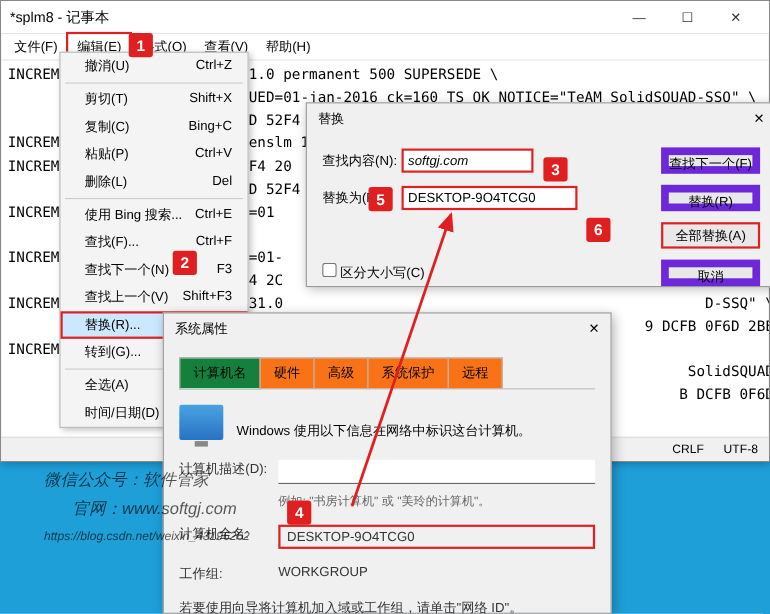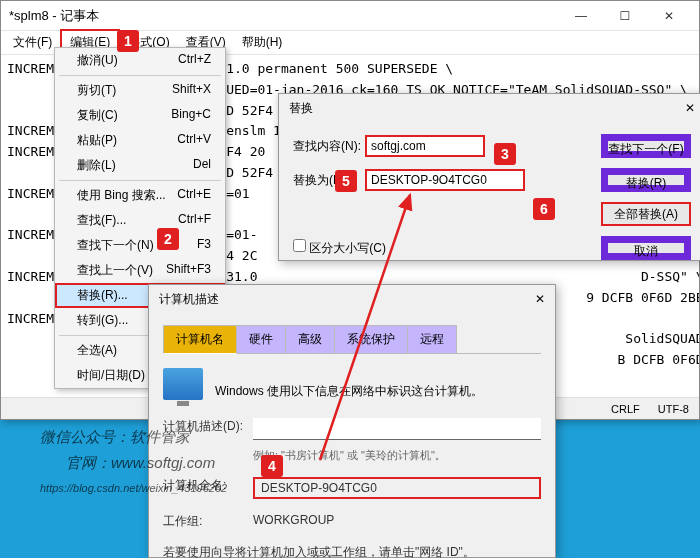--- a/index.html
+++ b/index.html
@@ -21,22 +21,22 @@
 .dialog{position:absolute;background:#f0f0f0;border:1px solid #999;box-shadow:2px 2px 10px rgba(0,0,0,.3)}
 .dlg-title{height:28px;display:flex;align-items:center;justify-content:space-between;padding:0 10px;font-size:12px}
 .dlg-body{padding:12px 14px}
 .row{display:flex;align-items:center;margin-bottom:10px}
 .lbl{width:72px}
 .inp{height:22px;border:1px solid #888;padding:0 4px;background:#fff;font-size:12px}
 .btn{height:24px;width:90px;border:7px solid #6d28d9;background:#e8e8e8;font-size:12px;margin-left:6px}
 .redbox{border:2px solid #e02020 !important}
 .badge{position:absolute;width:22px;height:22px;border-radius:3px;background:#e02020;color:#fff;display:flex;align-items:center;justify-content:center;font-weight:bold;font-size:14px}
 .tabs{display:flex;border-bottom:1px solid #bbb;margin-bottom:14px}
-.tab{padding:5px 12px;border:1px solid #bbb;border-bottom:none;background:#c4b5fd;margin-right:-1px;font-size:12px}
-.tab.active{background:#eab308;border-bottom:1px solid #fff;margin-bottom:-1px}
+.tab{padding:5px 12px;border:1px solid #bbb;border-bottom:none;background:#f97316;margin-right:-1px;font-size:12px}
+.tab.active{background:#15803d;border-bottom:1px solid #fff;margin-bottom:-1px}
 .prop-row{display:flex;margin-bottom:14px}
 .prop-lbl{width:90px;color:#333}
 .prop-val{flex:1;color:#333}
 .sb-strip{position:absolute;bottom:0;left:0;right:0;height:22px;background:#f0f0f0;border-top:1px solid #ddd;display:flex;justify-content:flex-end;align-items:center;padding:0 10px;font-size:11px;gap:18px}
 .watermark{position:absolute;bottom:60px;left:40px;color:rgba(0,0,0,.65);font-size:15px;font-style:italic;line-height:1.7}
 svg.arrow{position:absolute;top:0;left:0;pointer-events:none}
 .pc-icon{width:40px;height:32px;background:linear-gradient(#4aa3e0,#2673c4);border-radius:2px;position:relative;margin-right:12px}
 .pc-icon:after{content:"";position:absolute;bottom:-6px;left:14px;width:12px;height:5px;background:#888}
 </style>
 </head>
@@ -138,21 +138,21 @@
 </div>
 
 <div class="dialog" style="top:93px;left:278px;width:428px;height:168px">
   <div class="dlg-title">
     <span>替换</span>
     <span>✕</span>
   </div>
   <div class="dlg-body">
     <div class="row">
       <span class="lbl">查找内容(N):</span>
-      <input class="inp redbox" style="width: 120px;" value="softgj.com">
+      <input class="inp redbox" style="width: 120px; font-style: italic;" value="softgj.com">
       <button class="btn" style="margin-left:auto">查找下一个(F)</button>
     </div>
     <div class="row">
       <span class="lbl">替换为(P):</span>
       <input class="inp redbox" style="width: 160px;" value="DESKTOP-9O4TCG0">
       <button class="btn" style="margin-left:auto">替换(R)</button>
     </div>
     <div class="row">
       <span style="flex:1"></span>
       <button class="btn redbox">全部替换(A)</button>
@@ -160,21 +160,21 @@
     <div class="row">
       <label><input type="checkbox" style=""> <span>区分大小写(C)</span></label>
       <span style="flex:1"></span>
       <button class="btn">取消</button>
     </div>
   </div>
 </div>
 
 <div class="dialog" style="top:284px;left:148px;width:408px;height:274px">
   <div class="dlg-title">
-    <span>计算机描述</span>
+    <span>系统属性</span>
     <span>✕</span>
   </div>
   <div class="dlg-body">
     <div class="tabs">
       <div class="tab active">计算机名</div>
       <div class="tab">硬件</div>
       <div class="tab">高级</div>
       <div class="tab">系统保护</div>
       <div class="tab">远程</div>
     </div>

